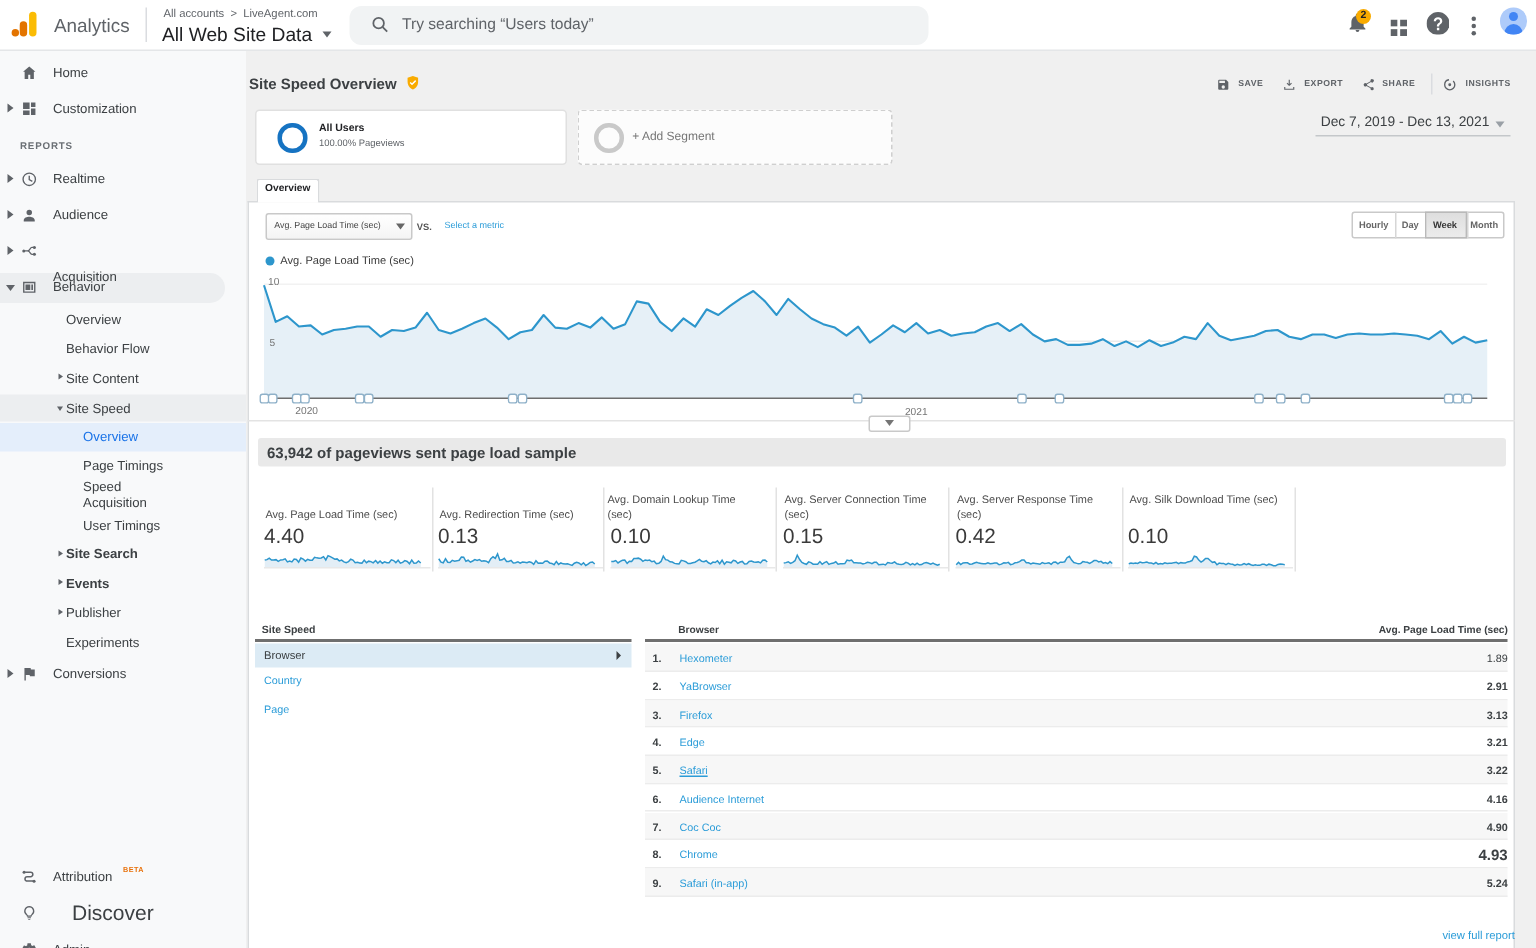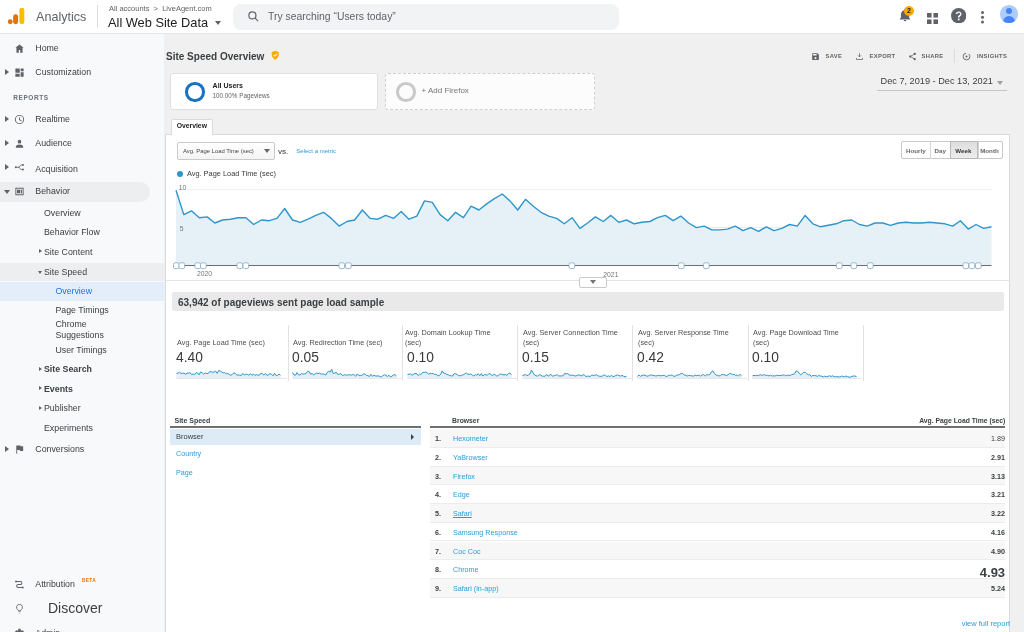--- a/index.html
+++ b/index.html
@@ -36,21 +36,21 @@
         <div style="position:absolute;left:35.3px;top:136.5px;height:13px;line-height:13px;font-size:8.8px;color:#3c4043;font-weight:400;letter-spacing:0;white-space:nowrap;">Audience</div>
         <div style="position:absolute;left:4.5px;top:163.8px;width:0;height:0;border-top:3.2px solid transparent;border-bottom:3.2px solid transparent;border-left:4.0px solid #5f6368;"></div>
         <svg style="position:absolute;left:14px;top:161.5px" width="11" height="11" viewBox="0 0 24 24" fill="#5f6368" stroke="#5f6368" stroke-width="0">
           <circle cx="4" cy="11.5" r="2.2"></circle>
           <path d="M5.5 11.5h5" stroke-width="1.8" stroke-linecap="round" fill="none"></path>
           <path d="M10 11.5c3 0 3-5 6-5h2.5" stroke-width="1.8" fill="none"></path>
           <path d="M10 11.5c3 0 3 5 6 5h2.5" stroke-width="1.8" fill="none"></path>
           <circle cx="19.5" cy="6.5" r="2.2"></circle>
           <circle cx="19.5" cy="16.5" r="2.2"></circle>
         </svg>
-        <div style="position:absolute;left:35.3px;top:163px;height:13px;line-height:13px;font-size:8.8px;color:#3c4043;font-weight:400;letter-spacing:0;white-space:nowrap;">Acquisition</div>
+        <div style="position:absolute;left:35.3px;top:178px;height:13px;line-height:13px;font-size:8.8px;color:#3c4043;font-weight:400;letter-spacing:0;white-space:nowrap;">Acquisition</div>
         <div style="position:absolute;left:3.5px;top:190.1px;width:0;height:0;border-left:3.2px solid transparent;border-right:3.2px solid transparent;border-top:4.0px solid #5f6368;"></div>
         <svg style="position:absolute;left:14px;top:186.1px" width="11" height="11" viewBox="0 0 24 24" fill="#5f6368" stroke="#5f6368" stroke-width="0">
           <path d="M3 4h18v16H3zm2 2v12h14V6zM6.5 8h7v8h-7zm8.5 0h2.5v8H15z"></path>
         </svg>
         <div style="position:absolute;left:35.3px;top:185.1px;height:13px;line-height:13px;font-size:8.8px;color:#3c4043;font-weight:400;letter-spacing:0;white-space:nowrap;">Behavior</div>
         <div style="position:absolute;left:4.5px;top:446.3px;width:0;height:0;border-top:3.2px solid transparent;border-bottom:3.2px solid transparent;border-left:4.0px solid #5f6368;"></div>
         <svg style="position:absolute;left:14px;top:444.0px" width="11" height="11" viewBox="0 0 24 24" fill="#5f6368" stroke="#5f6368" stroke-width="0">
           <path d="M14.4 5 14 3H5v18h2v-8h5.6l.4 2h7V5z"></path>
         </svg>
         <div style="position:absolute;left:35.3px;top:443.0px;height:13px;line-height:13px;font-size:8.8px;color:#3c4043;font-weight:400;letter-spacing:0;white-space:nowrap;">Conversions</div>
@@ -80,21 +80,21 @@
         <div style="position:absolute;left:38.5px;top:366.9px;width:0;height:0;border-top:2.6px solid transparent;border-bottom:2.6px solid transparent;border-left:3.4000000000000004px solid #5f6368;"></div>
         <div style="position:absolute;left:44px;top:363.0px;height:13px;line-height:13px;font-size:8.8px;color:#3c4043;font-weight:700;letter-spacing:0;white-space:nowrap;">Site Search</div>
         <div style="position:absolute;left:38.5px;top:386.4px;width:0;height:0;border-top:2.6px solid transparent;border-bottom:2.6px solid transparent;border-left:3.4000000000000004px solid #5f6368;"></div>
         <div style="position:absolute;left:44px;top:382.5px;height:13px;line-height:13px;font-size:8.8px;color:#3c4043;font-weight:700;letter-spacing:0;white-space:nowrap;">Events</div>
         <div style="position:absolute;left:38.5px;top:405.9px;width:0;height:0;border-top:2.6px solid transparent;border-bottom:2.6px solid transparent;border-left:3.4000000000000004px solid #5f6368;"></div>
         <div style="position:absolute;left:44px;top:402.0px;height:13px;line-height:13px;font-size:8.8px;color:#3c4043;font-weight:400;letter-spacing:0;white-space:nowrap;">Publisher</div>
         <div style="position:absolute;left:44px;top:421.5px;height:13px;line-height:13px;font-size:8.8px;color:#3c4043;font-weight:400;letter-spacing:0;white-space:nowrap;">Experiments</div>
         <div style="position:absolute;left:55.4px;top:285.0px;height:13px;line-height:13px;font-size:8.8px;color:#1a73e8;font-weight:400;letter-spacing:0;white-space:nowrap;">Overview</div>
         <div style="position:absolute;left:55.4px;top:304.0px;height:13px;line-height:13px;font-size:8.8px;color:#3c4043;font-weight:400;letter-spacing:0;white-space:nowrap;">Page Timings</div>
         <div style="position:absolute;left:55.4px;top:344.0px;height:13px;line-height:13px;font-size:8.8px;color:#3c4043;font-weight:400;letter-spacing:0;white-space:nowrap;">User Timings</div>
-        <div style="position:absolute;left:55.4px;top:318.5px;width:60px;font-size:8.8px;line-height:11.3px;color:#3c4043;">Chrome Suggestions</div>
+        <div style="position:absolute;left:55.4px;top:318.5px;width:60px;font-size:8.8px;line-height:11.3px;color:#3c4043;">Speed Acquisition</div>
 </div>
     </div>
 
 <div style="position:absolute;left:0;top:0;width:1024px;height:33.5px;background:#fff;border-bottom:1px solid #e4e6e8;"></div>
 
 <svg style="position:absolute;left:7px;top:7px" width="18" height="18" viewBox="0 0 24 24">
  <rect x="16.5" y="1" width="6.6" height="22" rx="3.3" fill="#fbbc04"></rect>
  <rect x="8.2" y="9.5" width="6.6" height="13.5" rx="3.3" fill="#e37400"></rect>
  <circle cx="4.3" cy="19.7" r="3.3" fill="#e37400"></circle>
 </svg>
@@ -154,21 +154,21 @@
       <circle cx="12" cy="12" r="2.6" fill="#5f6368" stroke="none"></circle>
     </svg>
 <div class="actlbl" style="left:977px;">INSIGHTS</div>
 
 <div style="position:absolute;left:170px;top:72.5px;width:208px;height:37.5px;background:#fff;border:1px solid #e0e0e0;border-radius:3px;"></div>
 <div style="position:absolute;left:185.4px;top:82.2px;width:19.4px;height:19.4px;border:3.6px solid #1673c2;border-radius:50%;"></div>
 <div style="position:absolute;left:212.6px;top:82px;font-size:7px;font-weight:bold;color:#202124;">All Users</div>
 <div style="position:absolute;left:212.6px;top:91.7px;font-size:6.3px;color:#5f6368;">100.00% Pageviews</div>
 <div style="position:absolute;left:385px;top:72.5px;width:209.5px;height:37.5px;background:#fcfcfc;border:1px dashed #cfcfcf;border-radius:3px;"></div>
 <div style="position:absolute;left:396.3px;top:82.2px;width:19.4px;height:19.4px;border:3.6px solid #c9c9c9;border-radius:50%;"></div>
-<div style="position:absolute;left:421.5px;top:86px;font-size:8px;color:#757575;">+ Add Firefox</div>
+<div style="position:absolute;left:421.5px;top:86px;font-size:8px;color:#757575;">+ Add Segment</div>
 
 <div style="position:absolute;left:877px;top:74px;width:130px;height:16.5px;border-bottom:1px solid #c4c7ca;"></div>
 <div style="position:absolute;left:880.5px;top:76px;font-size:9.2px;color:#3c4043;white-space:nowrap;">Dec 7, 2019 - Dec 13, 2021</div>
 <div style="position:absolute;left:997px;top:80.5px;width:0;height:0;border-left:3.6px solid transparent;border-right:3.6px solid transparent;border-top:4.5px solid #9aa0a6;"></div>
 
 <div style="position:absolute;left:165px;top:133.8px;width:845px;height:498.2px;background:#fff;border:1px solid #d9dbdd;border-bottom:none;"></div>
 
 <div style="position:absolute;left:170.9px;top:118.5px;width:42.6px;height:16.3px;background:#fff;border:1px solid #d9dbdd;border-bottom:none;border-radius:2px 2px 0 0;"></div>
 <div style="position:absolute;left:171.9px;top:133.3px;width:40.6px;height:2px;background:#fff;"></div>
 <div style="position:absolute;left:176.7px;top:121.8px;font-size:6.8px;font-weight:bold;color:#202124;">Overview</div>
@@ -223,28 +223,28 @@
 <div style="position:absolute;left:165px;top:280.3px;width:845px;height:1px;background:#e3e3e3;"></div>
 <div style="position:absolute;left:579px;top:276.5px;width:28px;height:11.2px;background:#fff;border:1px solid #c9c9c9;border-radius:2px;"></div>
 <div style="position:absolute;left:589.5px;top:280.3px;width:0;height:0;border-left:3.2px solid transparent;border-right:3.2px solid transparent;border-top:4px solid #757575;"></div>
 
 <div style="position:absolute;left:171.5px;top:291.8px;width:832.5px;height:19.4px;background:#e9e9e9;border-radius:2px;"></div>
 <div style="position:absolute;left:178px;top:296.8px;font-size:10px;font-weight:bold;color:#3c4043;">63,942 of pageviews sent page load sample</div>
 
 <div style="position:absolute;left:177px;top:337.8px;width:112px;font-size:7.3px;line-height:9.3px;color:#4d4d4d;">Avg. Page Load Time (sec)</div>
     <div style="position:absolute;left:176px;top:349.5px;font-size:13.8px;color:#3a3a3a;">4.40</div>
     <div style="position:absolute;left:293px;top:337.8px;width:112px;font-size:7.3px;line-height:9.3px;color:#4d4d4d;">Avg. Redirection Time (sec)</div>
-    <div style="position:absolute;left:292px;top:349.5px;font-size:13.8px;color:#3a3a3a;">0.05</div>
+    <div style="position:absolute;left:292px;top:349.5px;font-size:13.8px;color:#3a3a3a;">0.13</div>
     <div style="position:absolute;left:405px;top:328.3px;width:102px;font-size:7.3px;line-height:9.3px;color:#4d4d4d;">Avg. Domain Lookup Time (sec)</div>
     <div style="position:absolute;left:407px;top:349.5px;font-size:13.8px;color:#3a3a3a;">0.10</div>
     <div style="position:absolute;left:523px;top:328.3px;width:102px;font-size:7.3px;line-height:9.3px;color:#4d4d4d;">Avg. Server Connection Time (sec)</div>
     <div style="position:absolute;left:522px;top:349.5px;font-size:13.8px;color:#3a3a3a;">0.15</div>
     <div style="position:absolute;left:638px;top:328.3px;width:102px;font-size:7.3px;line-height:9.3px;color:#4d4d4d;">Avg. Server Response Time (sec)</div>
     <div style="position:absolute;left:637px;top:349.5px;font-size:13.8px;color:#3a3a3a;">0.42</div>
-    <div style="position:absolute;left:753px;top:328.3px;width:102px;font-size:7.3px;line-height:9.3px;color:#4d4d4d;">Avg. Page Download Time (sec)</div>
+    <div style="position:absolute;left:753px;top:328.3px;width:102px;font-size:7.3px;line-height:9.3px;color:#4d4d4d;">Avg. Silk Download Time (sec)</div>
     <div style="position:absolute;left:752px;top:349.5px;font-size:13.8px;color:#3a3a3a;">0.10</div>
 <div style="position:absolute;left:287.5px;top:325px;width:1px;height:56px;background:#e2e2e2;"></div>
     <div style="position:absolute;left:402px;top:325px;width:1px;height:56px;background:#e2e2e2;"></div>
     <div style="position:absolute;left:517px;top:325px;width:1px;height:56px;background:#e2e2e2;"></div>
     <div style="position:absolute;left:632px;top:325px;width:1px;height:56px;background:#e2e2e2;"></div>
     <div style="position:absolute;left:747.5px;top:325px;width:1px;height:56px;background:#e2e2e2;"></div>
     <div style="position:absolute;left:863px;top:325px;width:1px;height:56px;background:#e2e2e2;"></div>
 <div style="position:absolute;left:176px;top:378.2px;width:111px;height:1px;background:#e8e8e8;"></div>
     <div style="position:absolute;left:292px;top:378.2px;width:110px;height:1px;background:#e8e8e8;"></div>
     <div style="position:absolute;left:407px;top:378.2px;width:110px;height:1px;background:#e8e8e8;"></div>
@@ -299,32 +299,32 @@
       <span style="position:absolute;left:23px;top:5px;font-size:7.2px;color:#2b9cd8;">Edge</span>
       <span style="position:absolute;right:0.2px;top:5px;font-size:7.2px;font-weight:bold;color:#3c4043;">3.21</span>
     </div>
     <div style="position:absolute;left:430px;top:504.1px;width:575.3px;height:18.7px;background:#f7f7f7;border-bottom:1px solid #ececec;">
       <span style="position:absolute;left:0;top:5px;width:11px;text-align:right;font-size:7.2px;font-weight:bold;color:#3c4043;">5.</span>
       <span style="position:absolute;left:23px;top:5px;font-size:7.2px;color:#2b9cd8;text-decoration:underline;">Safari</span>
       <span style="position:absolute;right:0.2px;top:5px;font-size:7.2px;font-weight:bold;color:#3c4043;">3.22</span>
     </div>
     <div style="position:absolute;left:430px;top:522.8px;width:575.3px;height:18.7px;background:#ffffff;border-bottom:1px solid #ececec;">
       <span style="position:absolute;left:0;top:5px;width:11px;text-align:right;font-size:7.2px;font-weight:bold;color:#3c4043;">6.</span>
-      <span style="position:absolute;left:23px;top:5px;font-size:7.2px;color:#2b9cd8;">Samsung Response</span>
+      <span style="position:absolute;left:23px;top:5px;font-size:7.2px;color:#2b9cd8;">Audience Internet</span>
       <span style="position:absolute;right:0.2px;top:5px;font-size:7.2px;font-weight:bold;color:#3c4043;">4.16</span>
     </div>
     <div style="position:absolute;left:430px;top:541.5px;width:575.3px;height:18.7px;background:#f7f7f7;border-bottom:1px solid #ececec;">
       <span style="position:absolute;left:0;top:5px;width:11px;text-align:right;font-size:7.2px;font-weight:bold;color:#3c4043;">7.</span>
       <span style="position:absolute;left:23px;top:5px;font-size:7.2px;color:#2b9cd8;">Coc Coc</span>
       <span style="position:absolute;right:0.2px;top:5px;font-size:7.2px;font-weight:bold;color:#3c4043;">4.90</span>
     </div>
     <div style="position:absolute;left:430px;top:560.2px;width:575.3px;height:18.7px;background:#ffffff;border-bottom:1px solid #ececec;">
       <span style="position:absolute;left:0;top:5px;width:11px;text-align:right;font-size:7.2px;font-weight:bold;color:#3c4043;">8.</span>
       <span style="position:absolute;left:23px;top:5px;font-size:7.2px;color:#2b9cd8;">Chrome</span>
-      <span style="position:absolute;right:0.2px;top:5px;font-size:13px;font-weight:bold;color:#3c4043;">4.93</span>
+      <span style="position:absolute;right:0.2px;top:5px;font-size:10px;font-weight:bold;color:#3c4043;">4.93</span>
     </div>
     <div style="position:absolute;left:430px;top:578.9px;width:575.3px;height:18.7px;background:#f7f7f7;border-bottom:1px solid #ececec;">
       <span style="position:absolute;left:0;top:5px;width:11px;text-align:right;font-size:7.2px;font-weight:bold;color:#3c4043;">9.</span>
       <span style="position:absolute;left:23px;top:5px;font-size:7.2px;color:#2b9cd8;">Safari (in-app)</span>
       <span style="position:absolute;right:0.2px;top:5px;font-size:7.2px;font-weight:bold;color:#3c4043;">5.24</span>
     </div>
 <div style="position:absolute;left:430px;top:618.5px;width:580px;height:12px;">
       <span style="position:absolute;right:0;font-size:7.5px;color:#2b9cd8;">view full report</span>
     </div>
 </div>

